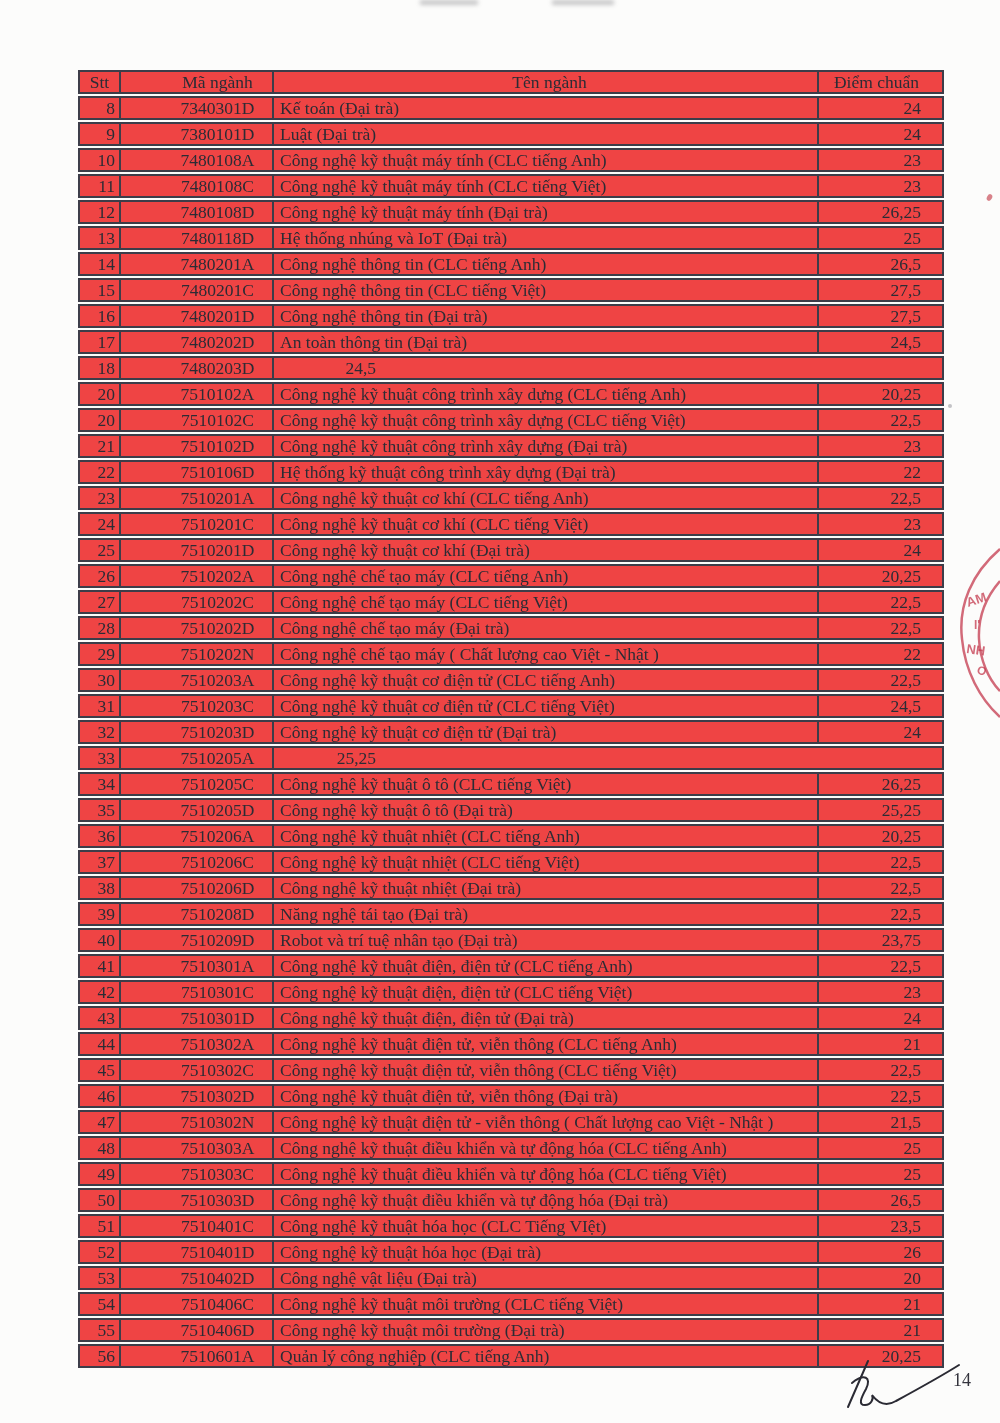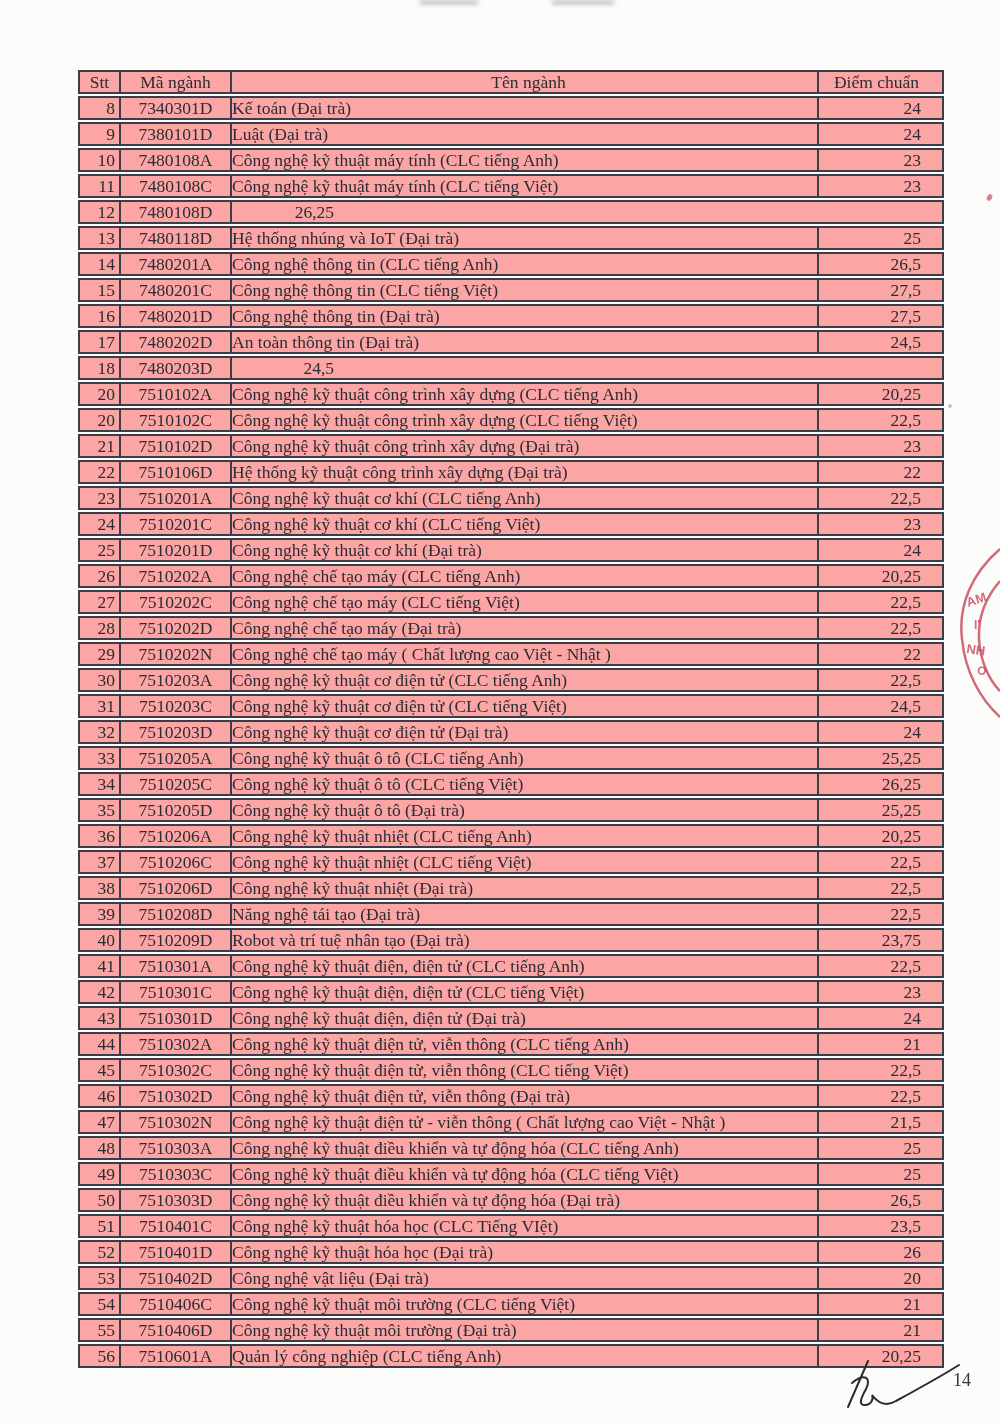--- a/index.html
+++ b/index.html
@@ -10,28 +10,28 @@
     color:#2c2c35;
   }
   
   .smudge{position:absolute;top:0;height:5px;background:rgba(60,60,70,.28);filter:blur(2px);}
   .smudge.a{left:420px;width:58px;}
   .smudge.b{left:552px;width:62px;}
 
   .doc-table{position:absolute;left:78px;top:70px;width:866px;}
   .trow{
     display:flex;align-items:center;box-sizing:border-box;
-    border:2px solid #3d3d49;background:#fca5a5;
+    border:2px solid #3d3d49;background:#ef4444;
     height:24px;margin-bottom:2px;
   }
   .trow .c{box-sizing:border-box;height:100%;display:flex;align-items:center;
     font-size:17.5px;line-height:19px;white-space:nowrap;overflow:hidden;}
   .c-stt{width:41px;justify-content:flex-end;padding-right:4px;border-right:2px solid #3d3d49;}
-  .c-code{width:111px;justify-content:center;border-right:2px solid #3d3d49;}
-  .c-name{flex:1;justify-content:flex-start;border-right:2px solid #3d3d49;}
+  .c-code{width:111px;justify-content:center;border-right:2px solid #3d3d49;margin-left:42px;}
+  .c-name{flex:1;justify-content:flex-start;padding-left:6px;border-right:2px solid #3d3d49;}
   .c-score{width:123px;justify-content:flex-end;padding-right:21px;}
   .thead .c{justify-content:center;padding:0;}
   .thead .c-name{padding-left:8px;}
   .thead .c-score{padding-right:8px;}
 
   .page-number{
     position:absolute;left:953px;top:1370px;
     font-size:18px;color:#33333c;
   }
   .signature-svg{position:absolute;left:838px;top:1355px;}
@@ -80,20 +80,21 @@
       <div class="trow">
         <div class="c c-stt">11</div>
         <div class="c c-code">7480108C</div>
         <div class="c c-name">Công nghệ kỹ thuật máy tính (CLC tiếng Việt)</div>
         <div class="c c-score">23</div>
       </div>
 
       <div class="trow">
         <div class="c c-stt">12</div>
         <div class="c c-code">7480108D</div>
+        <div class="c c-name">Công nghệ kỹ thuật máy tính (Đại trà)</div>
         <div class="c c-score">26,25</div>
       </div>
 
       <div class="trow">
         <div class="c c-stt">13</div>
         <div class="c c-code">7480118D</div>
         <div class="c c-name">Hệ thống nhúng và IoT (Đại trà)</div>
         <div class="c c-score">25</div>
       </div>
 
@@ -225,21 +226,20 @@
       <div class="trow">
         <div class="c c-stt">32</div>
         <div class="c c-code">7510203D</div>
         <div class="c c-name">Công nghệ kỹ thuật cơ điện tử (Đại trà)</div>
         <div class="c c-score">24</div>
       </div>
 
       <div class="trow">
         <div class="c c-stt">33</div>
         <div class="c c-code">7510205A</div>
-        <div class="c c-name">Công nghệ kỹ thuật ô tô (CLC tiếng Anh)</div>
         <div class="c c-score">25,25</div>
       </div>
 
       <div class="trow">
         <div class="c c-stt">34</div>
         <div class="c c-code">7510205C</div>
         <div class="c c-name">Công nghệ kỹ thuật ô tô (CLC tiếng Việt)</div>
         <div class="c c-score">26,25</div>
       </div>
 

